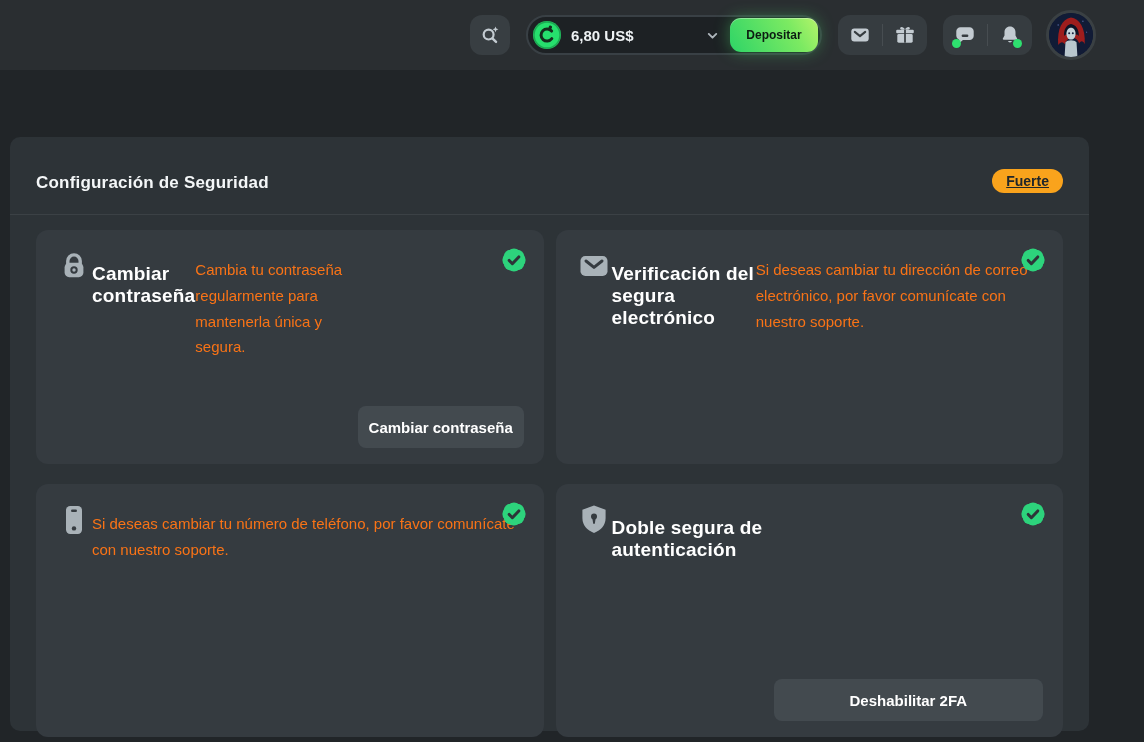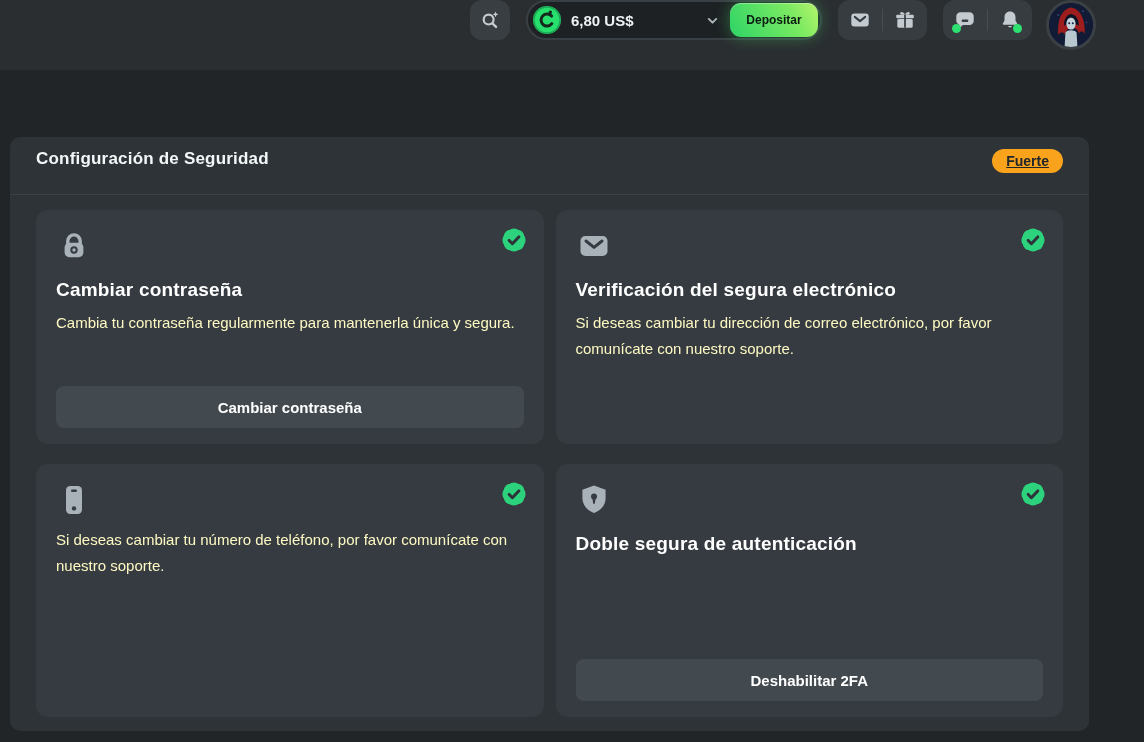--- a/index.html
+++ b/index.html
@@ -7,21 +7,21 @@
   .screen {
     width:1144px; height:742px; position:relative; overflow:hidden;
     background:#212528;
     font-family:"Liberation Sans", sans-serif;
     -webkit-font-smoothing:antialiased;
   }
 
   
   .topbar {
     height:70px; background:#2a2e31;
-    display:flex; justify-content:flex-end;
+    display:flex; align-items:center; justify-content:flex-end;
     gap:16px; padding-right:48px;
   }
   .icon-btn {
     width:40px; height:40px; border:none; border-radius:12px;
     background:#383e42; display:flex; align-items:center; justify-content:center;
     cursor:pointer; color:#c3cbd1;
   }
   .icon-group {
     height:40px; border-radius:12px; background:#363c40;
     display:flex; align-items:center;
@@ -61,42 +61,42 @@
     padding:0; background:#101a33; overflow:hidden; cursor:pointer; margin-left:-2px;
   }
   .avatar-btn svg { display:block; }
 
   
   .panel {
     position:absolute; left:10px; top:137px; width:1079px; height:594px;
     background:#2d3337; border-radius:10px;
   }
   .panel-header {
-    display:flex; align-items:flex-start; justify-content:space-between;
-    padding:12px 26px 21px; border-bottom:1px solid rgba(255,255,255,.07);
+    display:flex; align-items:flex-end; justify-content:space-between;
+    padding:32px 26px 21px; border-bottom:1px solid rgba(255,255,255,.07);
   }
   .panel-title { font-size:17px; font-weight:700; color:#f4f7f8; letter-spacing:.2px; }
   .strength-badge {
     background:#f9a31c; color:#20262a; font-weight:700; font-size:14px;
     padding:4px 14px; border-radius:14px;text-decoration:underline;
   }
   .cards {
     display:grid; grid-template-columns:1fr 1fr; grid-template-rows:234px 253px;
     gap:20px 12px; padding:15px 26px 0;
   }
   .card {
     background:#353b40; border-radius:12px; padding:18px 20px 16px;
-    position:relative; display:flex; flex-direction:column;
+    position:relative; display:flex; flex-direction:row;
   }
   .card .glyph { width:36px; height:36px; }
   .verified {
     position:absolute; top:16px; right:16px; width:28px; height:28px;
   }
   .card h2 { margin-top:15px; font-size:19px; font-weight:700; color:#ffffff; letter-spacing:.2px; }
-  .card p  { margin-top:9px; font-size:15px; line-height:1.72; color:#fef9c3; max-width:472px; }
+  .card p  { margin-top:9px; font-size:15px; line-height:1.72; color:#f97316; max-width:472px; }
   .action-btn {
     margin-top:auto; height:42px; width:100%;
     border:none; border-radius:8px; background:#434a4f;
     color:#ffffff; font-weight:700; font-size:15px; cursor:pointer;
     font-family:"Liberation Sans", sans-serif;
   }
 </style>
 </head>
 <body>
 

